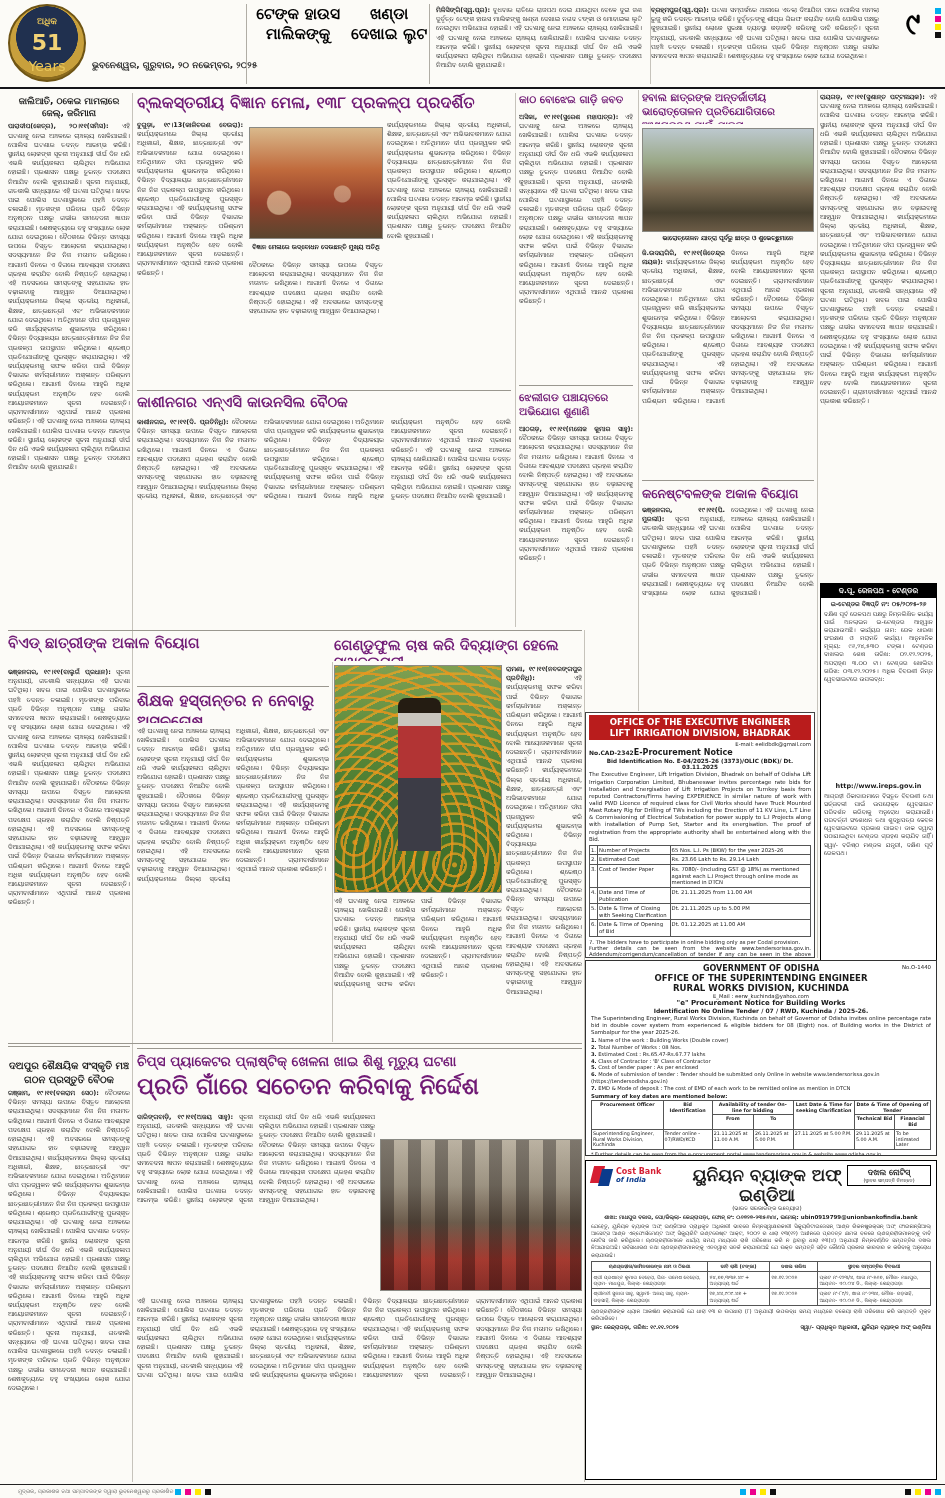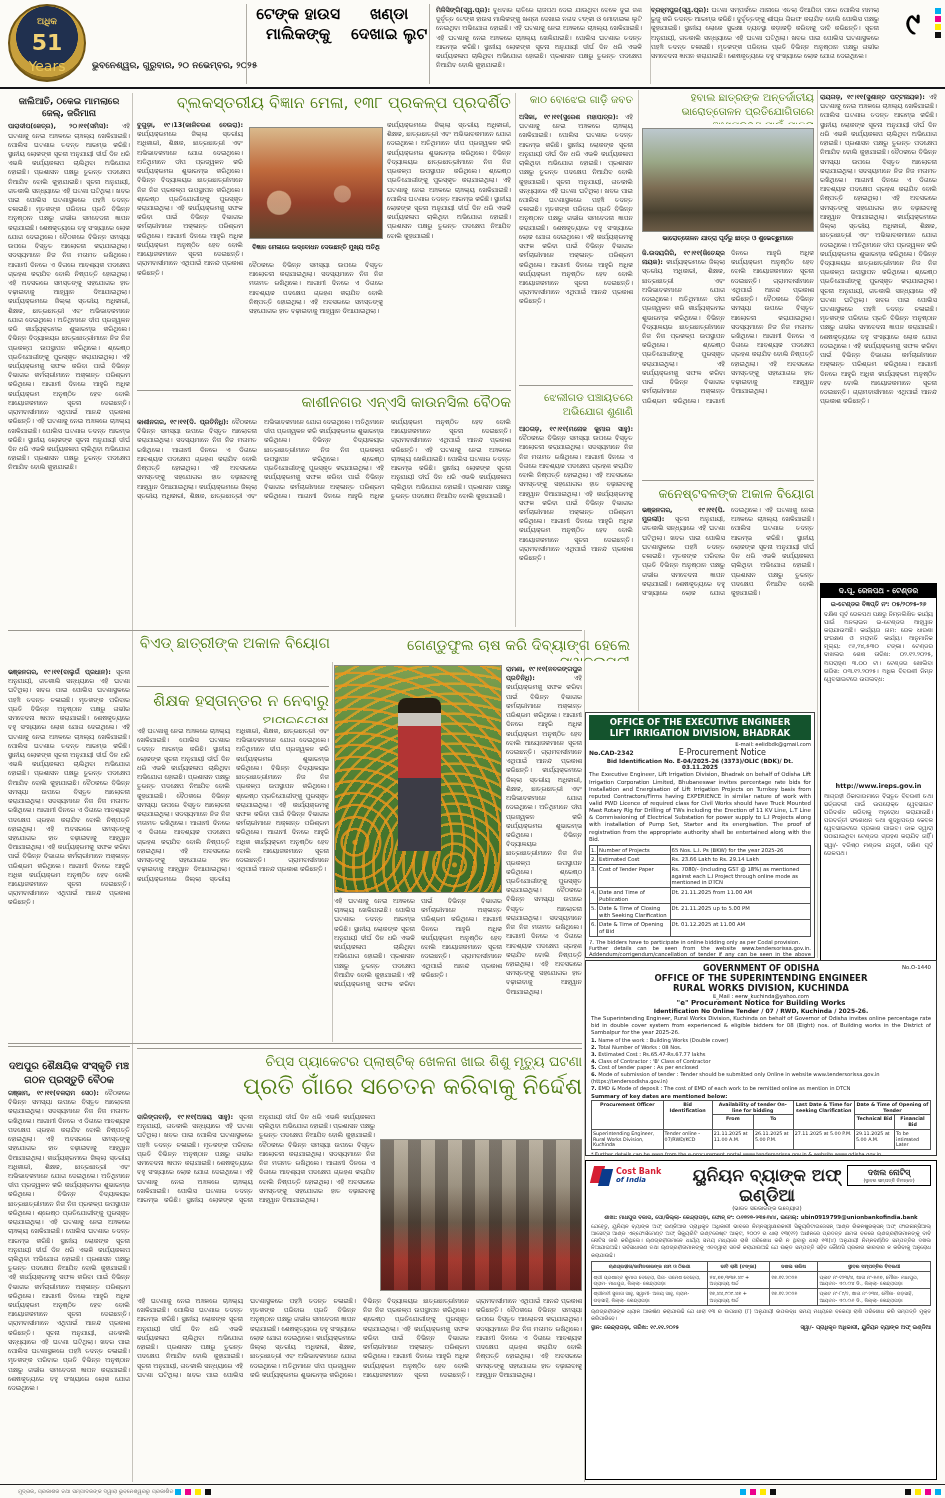--- a/index.html
+++ b/index.html
@@ -4,21 +4,21 @@
 <style>
   html,body{margin:0;padding:0;background:#e8e6e0;}
   #sheet{position:relative;width:945px;height:1498px;background:#fcfbf7;margin:0 auto;
          font-family:"DejaVu Sans",sans-serif;color:#1b1b1b;overflow:hidden;}
   .abs{position:absolute;}
   .body-text{font-size:6.5px;line-height:1.42;text-align:justify;overflow:hidden;color:#222;}
   .body-text .dl{font-weight:bold;}
   .cols2{column-count:2;column-gap:6px;}
   .cols3{column-count:3;column-gap:7px;}
   .cols4{column-count:4;column-gap:7px;}
-  .headline{font-weight:normal;color:#4d7c0f;text-align:right;overflow:hidden;}
+  .headline{font-weight:bold;color:#701a75;text-align:left;overflow:hidden;}
   .rule-v{background:#c6c3bb;width:1px;}
   .rule-h{background:#9a978f;height:1px;}
   .photo{border:1px solid #8a8a84;box-sizing:border-box;}
   .caption{font-size:6.3px;font-weight:bold;text-align:center;color:#111;overflow:hidden;}
   
   #mast-rule{left:0;top:86.5px;width:945px;height:2px;background:#15151a;}
   #logo{left:8px;top:4px;width:78px;height:78px;border-radius:50%;
         background:radial-gradient(circle at 50% 42%,#20304f 0 54%,#c8a03c 55% 70%,#8a6a1d 71% 100%);
         border:2px solid #6e5414;box-sizing:border-box;}
   #logo .l-top{position:absolute;left:0;top:10px;width:100%;text-align:center;color:#e8c55a;font-size:9px;font-weight:bold;}
@@ -82,25 +82,25 @@
   #a12-photo{left:334px;top:665px;width:168px;height:228px;
       background:repeating-radial-gradient(circle at 12% 78%,rgba(238,148,26,.8) 0 2px,transparent 3px 12px),
                  repeating-radial-gradient(circle at 72% 88%,rgba(244,164,30,.7) 0 2px,transparent 3px 10px),
                  linear-gradient(180deg,#7fa052 0%,#5d8c3c 30%,#4a7a30 58%,#3c6b28 100%);}
   #a12-photo .person{position:absolute;left:38%;top:14%;width:26%;height:68%;border-radius:8px 8px 0 0;
       background:linear-gradient(180deg,#241c12 0 10%,#c9c5bd 10% 18%,#b23434 18% 52%,#3c3c46 52% 100%);}
   #a12-right{left:506px;top:665px;width:76px;height:375px;}
   #a12-below{left:334px;top:897px;width:168px;height:143px;}
   
   #lift{left:585px;top:712px;width:230px;height:246px;border:1px solid #444;box-sizing:border-box;background:#fff;padding:2px 3px;overflow:hidden;}
-  #lift .l-hdr{background:#14532d;color:#fff;text-align:center;font-weight:bold;font-size:8.6px;line-height:1.25;padding:2px;}
+  #lift .l-hdr{background:#b91c1c;color:#fff;text-align:center;font-weight:bold;font-size:8.6px;line-height:1.25;padding:2px;}
   #lift .l-email{font-size:5.3px;text-align:right;margin:1px 0;}
   #lift .l-row{display:flex;justify-content:space-between;align-items:baseline;}
   #lift .l-ref{font-size:6px;font-weight:bold;}
-  #lift .l-notice{font-size:8px;font-weight:normal;text-align:center;flex:1;}
+  #lift .l-notice{font-size:8px;font-weight:bold;flex:1;}
   #lift .l-bid{font-size:5.7px;font-weight:bold;text-align:center;margin:1px 0;}
   #lift .l-body{font-size:5.5px;line-height:1.3;text-align:justify;}
   #lift table{border-collapse:collapse;width:100%;margin:2px 0;}
   #lift td{border:0.5px solid #555;font-size:5.3px;padding:1px;vertical-align:top;line-height:1.25;}
   #lift .l-note{font-size:5.3px;}
   #lift .l-further{font-size:5.3px;line-height:1.3;text-align:justify;}
   
   #kuch{left:585px;top:960px;width:352px;height:196px;border:1px solid #333;box-sizing:border-box;background:#fff;padding:3px 5px;overflow:hidden;}
   #kuch .k-ref{position:absolute;right:5px;top:3px;font-size:5.4px;}
   #kuch .k-c{text-align:center;}

